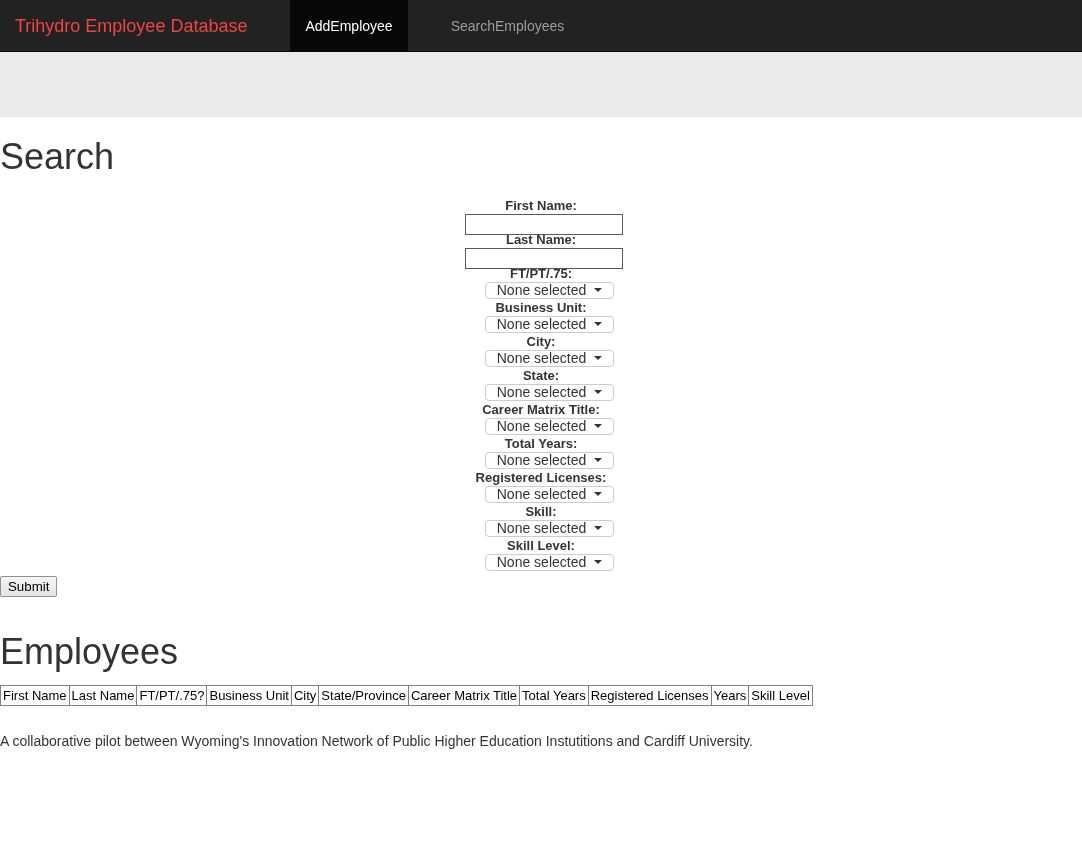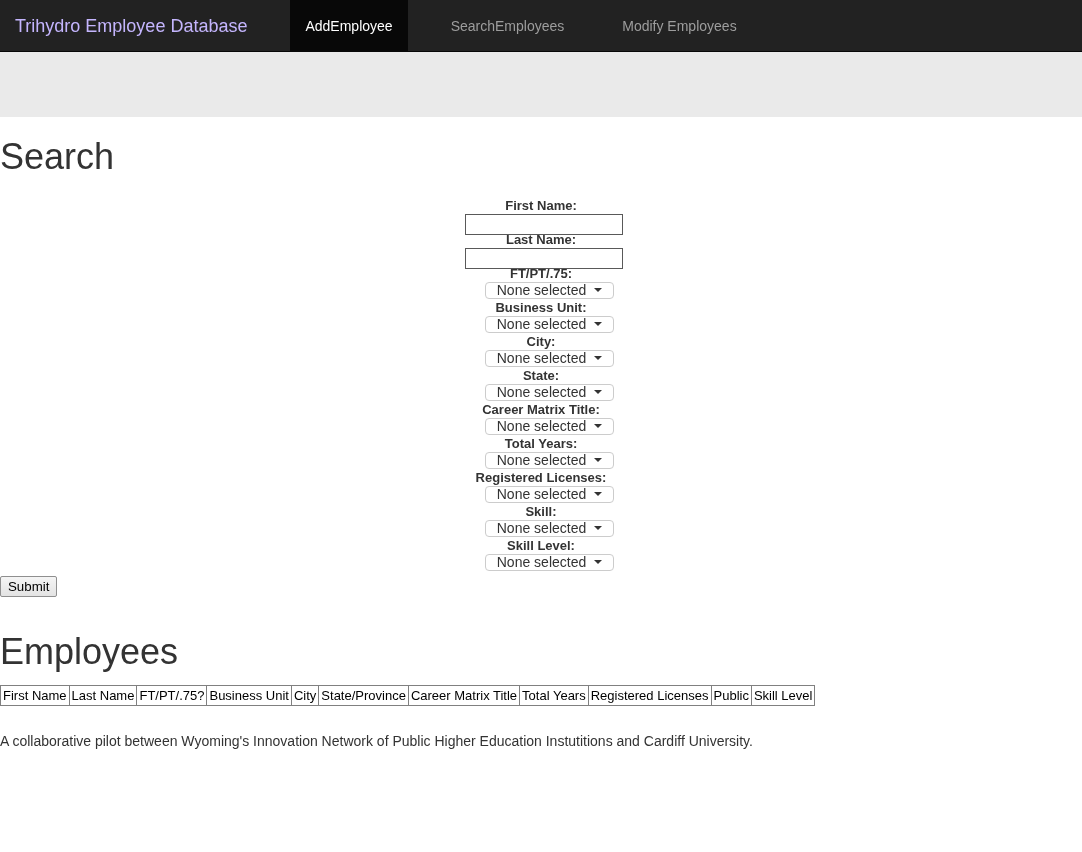--- a/index.html
+++ b/index.html
@@ -23,21 +23,21 @@
     border-bottom: 1px solid #080808;
     display: flex;
     align-items: stretch;
     box-sizing: border-box;
   }
   .navbar-brand {
     display: flex;
     align-items: center;
     padding: 0 15px 0 15px;
     font-size: 18px;
-    color: #c4b5fd;
+    color: #ef4444;
     line-height: 20px;
     text-decoration: none;
     white-space: nowrap;
   }
   .nav-links {
     display: flex;
     align-items: stretch;
     list-style: none;
     margin: 0;
     padding: 0;
@@ -184,23 +184,20 @@
 <body>
 
 <div class="navbar">
   <a class="navbar-brand" href="#">Trihydro Employee Database</a>
   <ul class="nav-links">
     <li>
       <a class="nav-link active" href="#">AddEmployee</a>
     </li>
     <li>
       <a class="nav-link" href="#">SearchEmployees</a>
-    </li>
-    <li>
-      <a class="nav-link" href="#">Modify Employees</a>
     </li>
   </ul>
 </div>
 
 <div class="jumbotron"></div>
 
 <div class="container">
 
   <h1 class="page-heading">Search</h1>
 
@@ -301,21 +298,21 @@
       <tr>
         <th>First Name</th>
         <th>Last Name</th>
         <th>FT/PT/.75?</th>
         <th>Business Unit</th>
         <th>City</th>
         <th>State/Province</th>
         <th>Career Matrix Title</th>
         <th>Total Years</th>
         <th>Registered Licenses</th>
-        <th>Public</th>
+        <th>Years</th>
         <th>Skill Level</th>
       </tr>
     </thead>
     <tbody></tbody>
   </table>
 
   <p class="footer-note">A collaborative pilot between Wyoming's Innovation Network of Public Higher Education Instutitions and Cardiff University.</p>
 
 </div>
 

